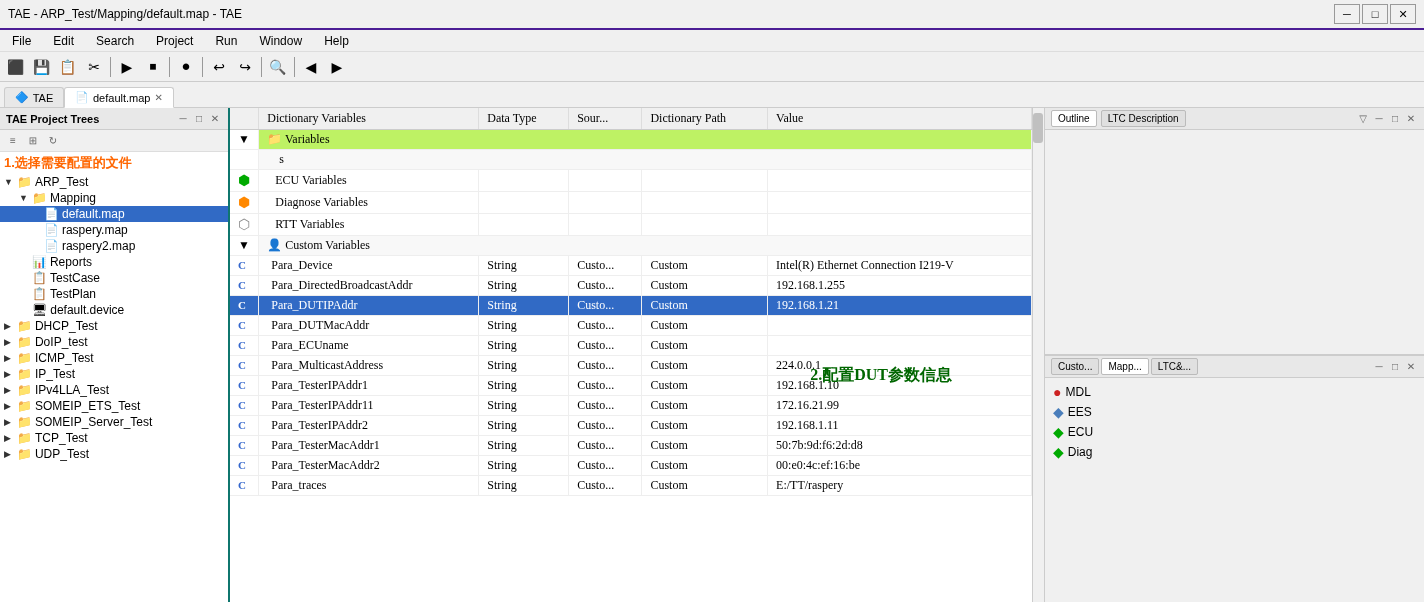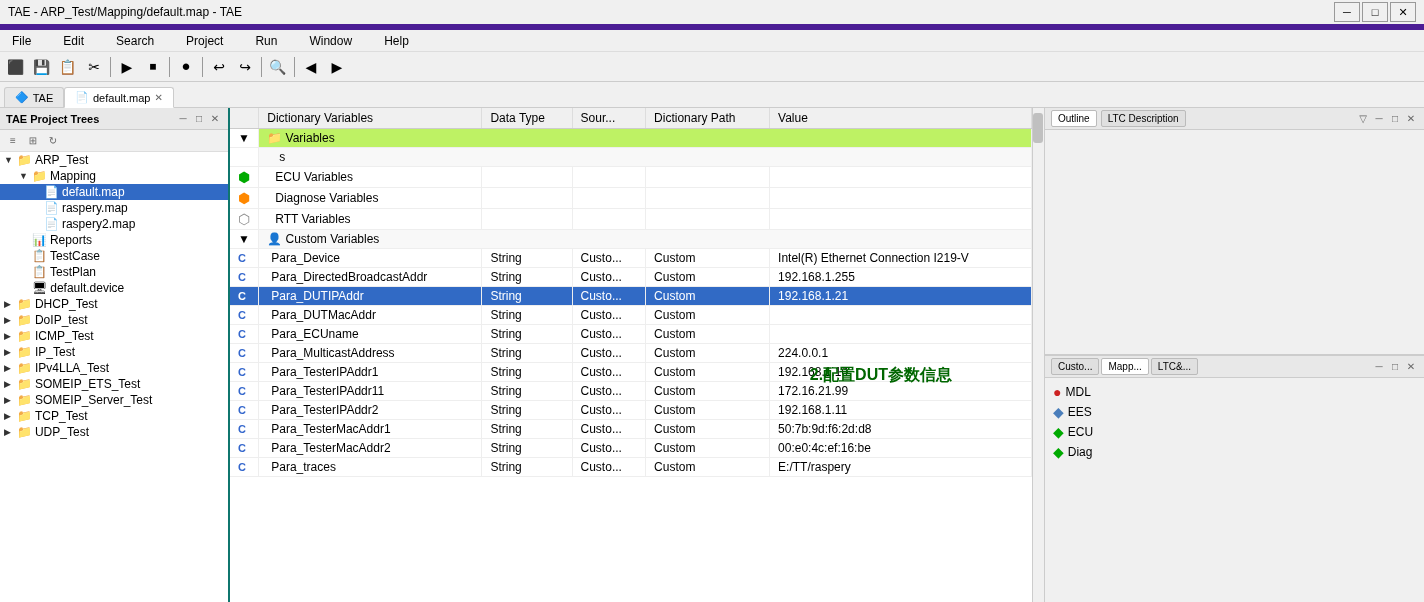--- a/index.html
+++ b/index.html
@@ -6,42 +6,42 @@
     body { font-family: 'Segoe UI', Arial, sans-serif; font-size: 12px; background: #f0f0f0; width: 1424px; height: 602px; overflow: hidden; }
 
     
     .title-bar {
       background: #f0f0f0;
       height: 30px;
       display: flex;
       align-items: center;
       justify-content: space-between;
       padding: 0 8px;
-      border-bottom: 6px solid #4c1d95;
+      border-bottom: 2px solid #4c1d95;
     }
     .title-bar-text { font-size: 12px; color: #000; }
     .title-bar-controls { display: flex; gap: 2px; }
     .title-btn {
       width: 26px; height: 20px;
       border: 1px solid #999;
       background: #f0f0f0;
       cursor: pointer;
       display: flex; align-items: center; justify-content: center;
       font-size: 11px;
     }
 
     
     .menu-bar {
       background: #f0f0f0;
       height: 22px;
       display: flex;
       align-items: center;
       padding: 0 4px;
       border-bottom: 1px solid #ddd;
-      gap: 16px;
+      gap: 6px;
     }
     .menu-item {
       padding: 2px 8px;
       cursor: pointer;
       font-size: 12px;
       color: #000;
     }
 
     
     .toolbar {
@@ -203,21 +203,21 @@
       display: flex; align-items: center; gap: 4px;
       padding: 2px 4px; font-size: 12px; cursor: pointer;
     }
 
     
     .icon-folder { color: #dcb950; }
     .icon-file-map { color: #4a7ebb; }
     .icon-reports { color: #4a7ebb; }
     .icon-testcase { color: #4a7ebb; }
 
-    .center-main { display: flex; flex: 1; overflow: hidden; }
+    .center-main { display: flex; flex: 1; overflow: hidden; font-family: Liberation Serif, serif; }
   </style>
 </head>
 <body>
 
 <div class="title-bar">
   <span class="title-bar-text">TAE - ARP_Test/Mapping/default.map - TAE</span>
   <div class="title-bar-controls">
     <button class="title-btn">─</button>
     <button class="title-btn">□</button>
     <button class="title-btn close">✕</button>
@@ -277,20 +277,23 @@
         <button class="panel-ctrl-btn">✕</button>
       </div>
     </div>
     <div class="tree-toolbar">
       <button class="panel-ctrl-btn" style="width:18px;height:18px;">≡</button>
       <button class="panel-ctrl-btn" style="width:18px;height:18px;">⊞</button>
       <button class="panel-ctrl-btn" style="width:18px;height:18px;">↻</button>
     </div>
     <div class="tree-content">
 
+      <div style="padding:2px 4px; font-size:12px;">
+        <span class="annotation-orange">1.选择需要配置的文件</span>
+      </div>
 
       <div class="tree-item">
         <span class="expand-arrow">▼</span>
         <span class="icon-folder">📁</span>
         <span>ARP_Test</span>
       </div>
 
       <div class="tree-item">
         <span style="width:12px;display:inline-block;"></span>
         <span class="expand-arrow">▼</span>

